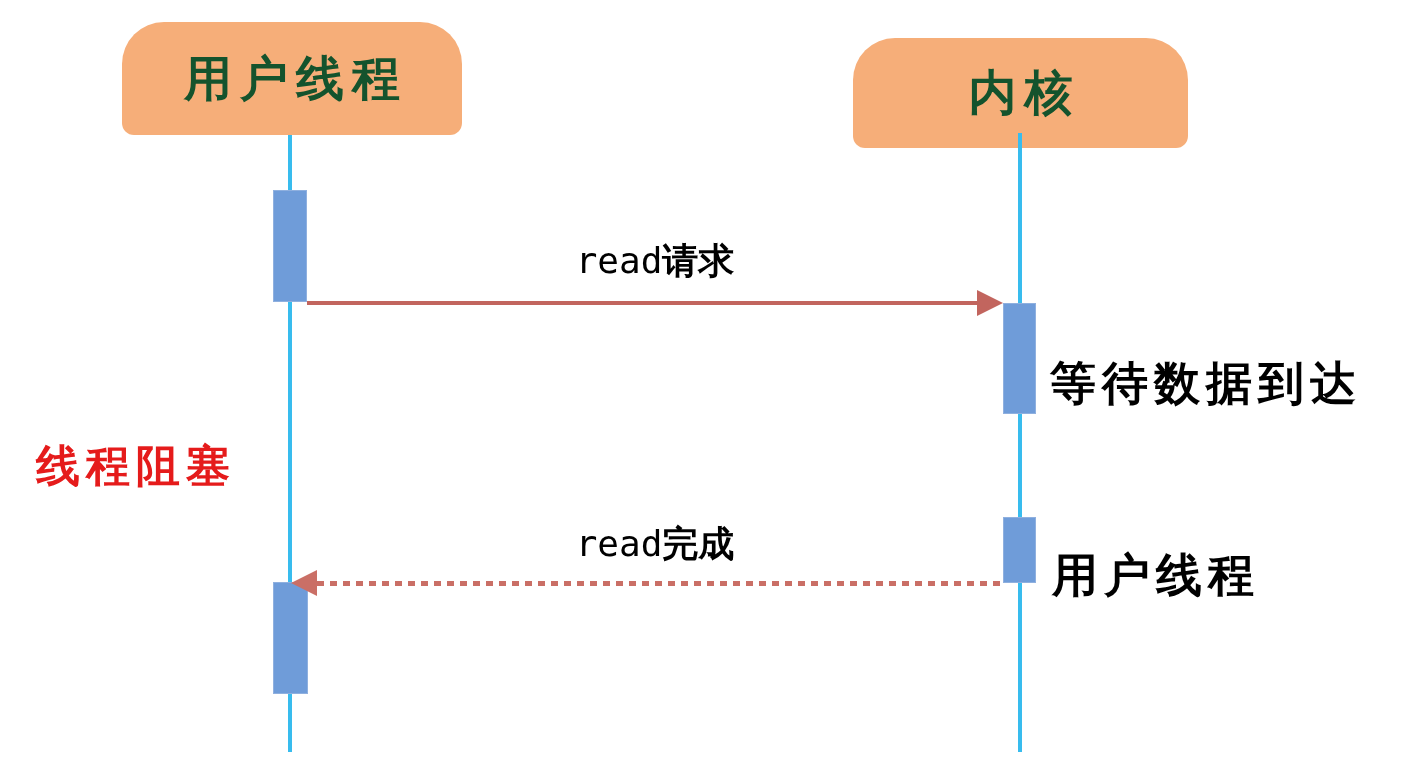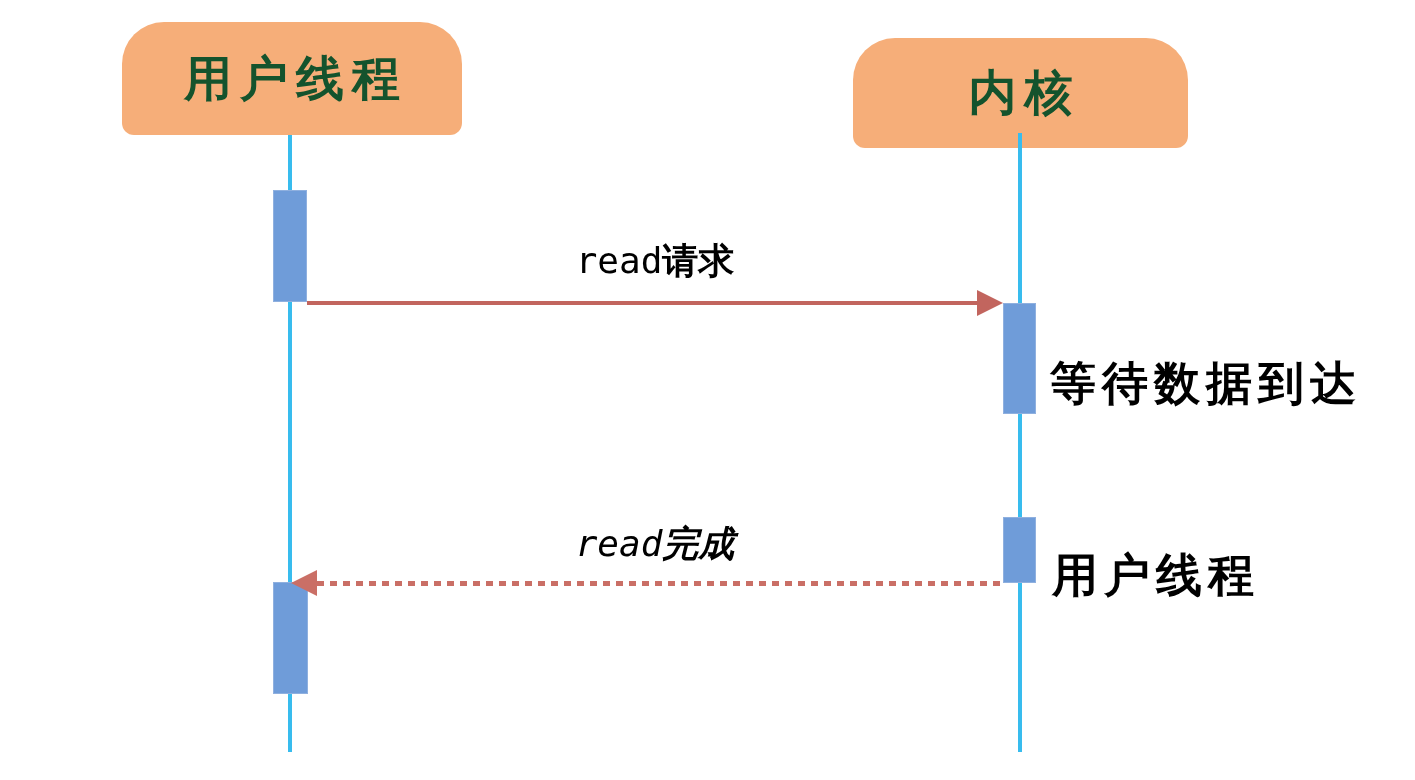--- a/index.html
+++ b/index.html
@@ -87,21 +87,21 @@
     position: absolute;
     width: 410px;
     left: 450px;
     text-align: center;
     font-size: 36px;
     line-height: 1.05;
     color: var(--label-text);
     white-space: nowrap;
   }
   .msg-label-request  { top: 242px; }
-  .msg-label-complete { top: 525px; font-style: italic; }
+  .msg-label-complete { top: 525px; }
   .msg-label .code {
     font-family: "DejaVu Sans Mono", "Liberation Mono", monospace;
     font-weight: normal;
   }
   .msg-label .cjk { font-weight: bold; }
 
   .annotation {
     position: absolute;
     font-size: 46px;
     font-weight: bold;
@@ -140,16 +140,17 @@
   <div class="msg-label msg-label-request">
     <span class="code">read</span><span class="cjk">请求</span>
   </div>
 
   <div class="msg-line-dotted"></div>
   <div class="arrowhead-left"></div>
   <div class="msg-label msg-label-complete">
     <span class="code">read</span><span class="cjk">完成</span>
   </div>
 
+  <div class="annotation annot-blocked">线程阻塞</div>
   <div class="annotation annot-wait">等待数据到达</div>
   <div class="annotation annot-copy">用户线程</div>
 
 </div>
 
 </body></html>

